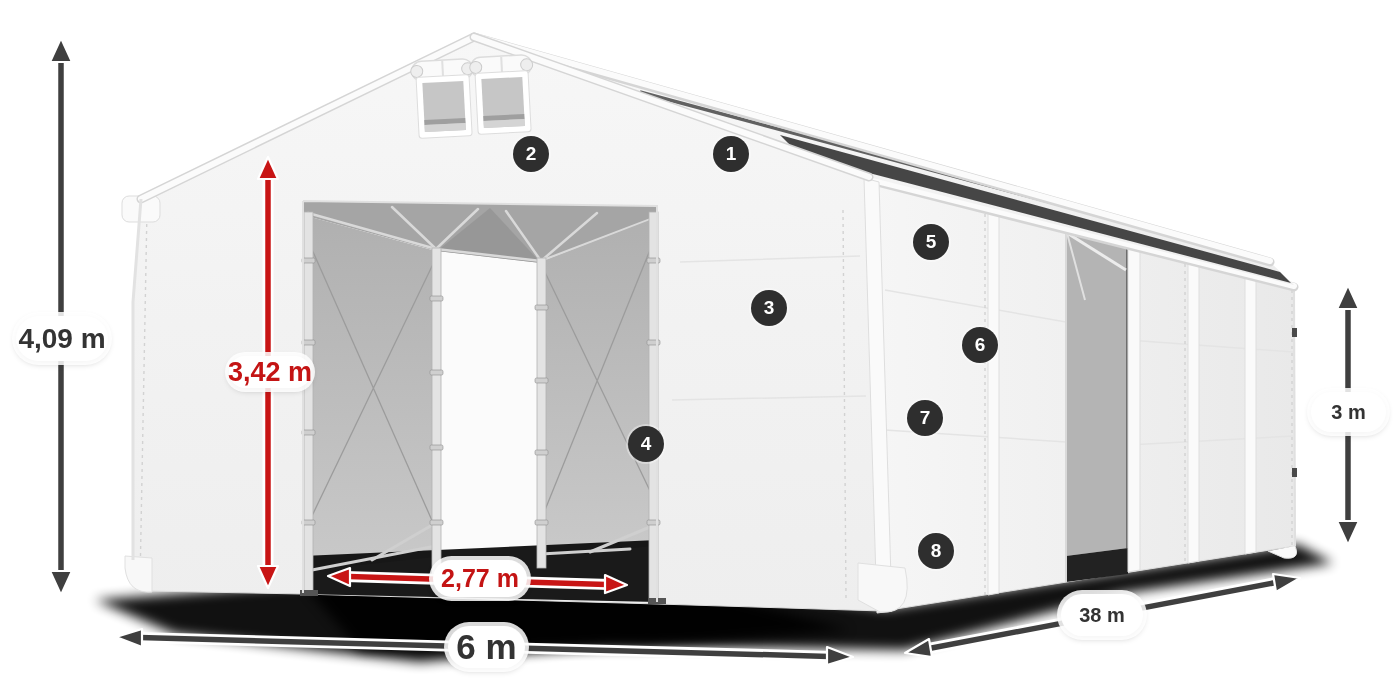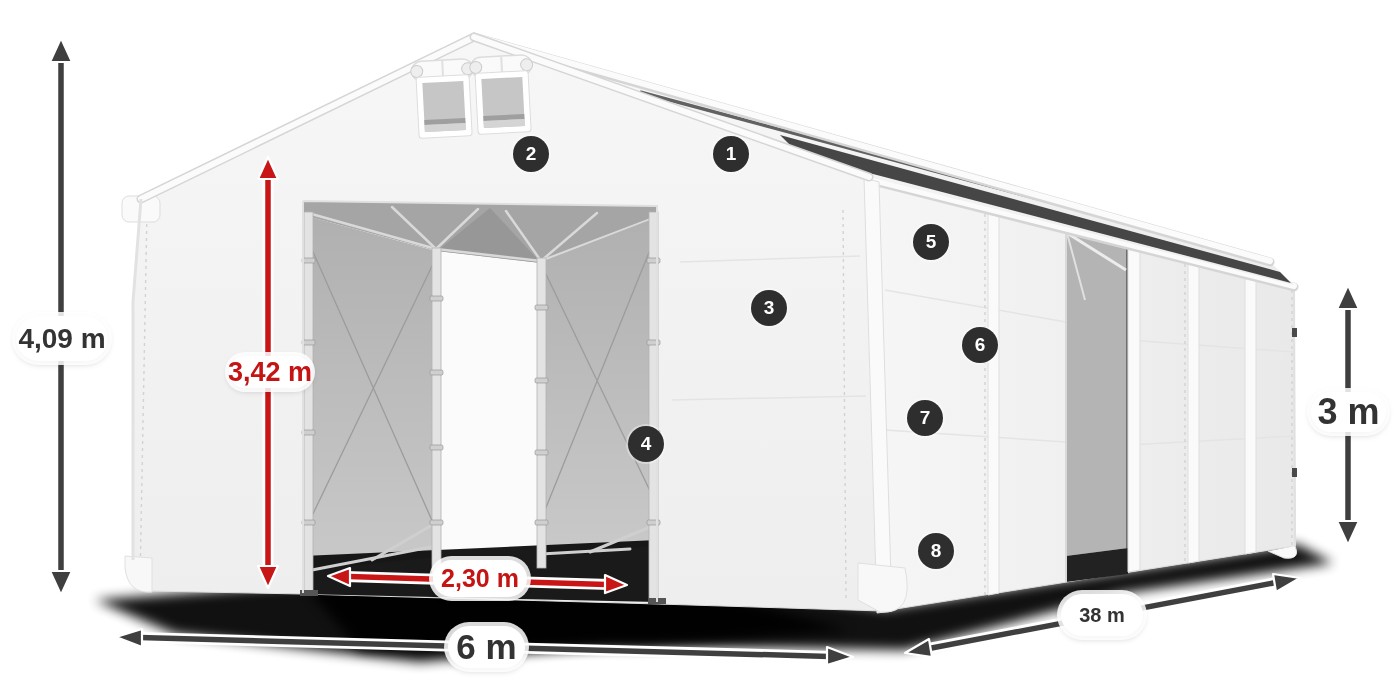--- a/index.html
+++ b/index.html
@@ -243,29 +243,29 @@
   </g>
 </svg>
 
 <div class="pill dark" style="left:16px;top:299px;width:92px;height:45px;font-size:28px;margin-top:17px;">
   <span>4,09 m</span>
 </div>
 <div class="pill red" style="left:229px;top:356px;width:82px;height:32px;font-size:27px;">
   <span>3,42 m</span>
 </div>
 <div class="pill red" style="left:433px;top:560px;width:94px;height:37px;font-size:25px;">
-  <span>2,30 m</span>
+  <span>2,77 m</span>
 </div>
 <div class="pill dark" style="left:448px;top:626px;width:77px;height:42px;font-size:35px;">
   <span>6 m</span>
 </div>
 <div class="pill dark" style="left:1061px;top:594px;width:82px;height:42px;font-size:20px;">
   <span>38 m</span>
 </div>
-<div class="pill dark" style="left:1311px;top:392px;width:75px;height:40px;font-size:36px;">
+<div class="pill dark" style="left:1311px;top:392px;width:75px;height:40px;font-size:20px;">
   <span>3 m</span>
 </div>
 
 <div class="badge" style="left:713px;top:136px;">
   <span>1</span>
 </div>
 <div class="badge" style="left:513px;top:136px;">
   <span>2</span>
 </div>
 <div class="badge" style="left:751px;top:290px;">

